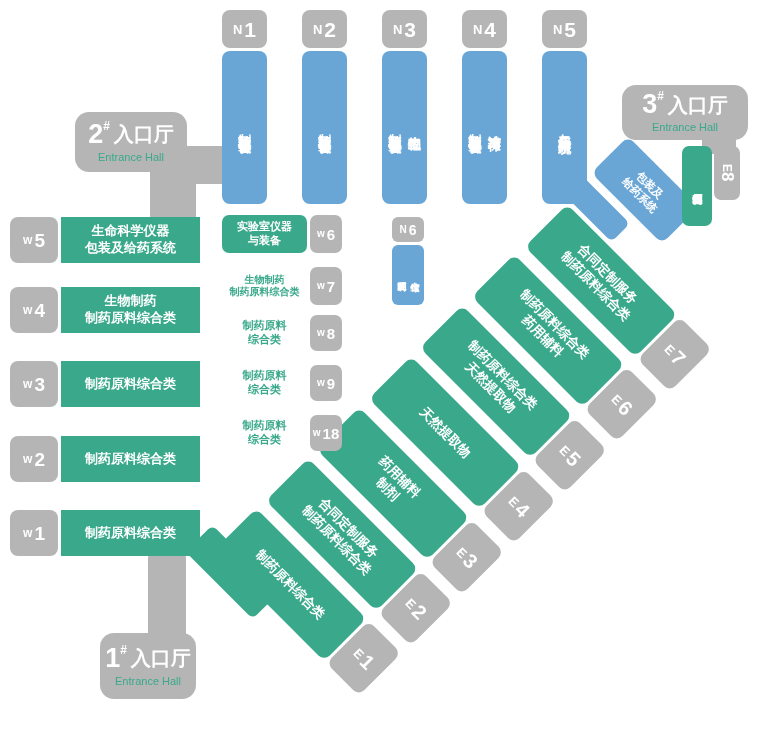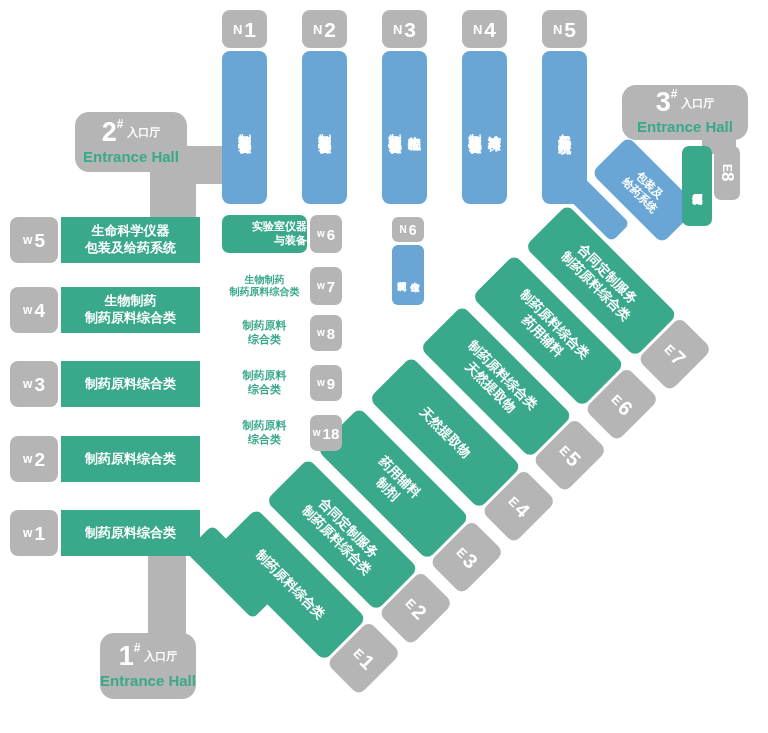--- a/index.html
+++ b/index.html
@@ -29,21 +29,21 @@
   .whall{position:absolute;left:10px;width:190px;height:46px;display:flex;gap:3px;}
   .whall .plabel{width:48px;height:100%;}
   .whall .pfx{font-size:12px;} .whall .num{font-size:19px;}
   .wbody{flex:1;border-radius:0;display:flex;flex-direction:column;align-items:center;justify-content:center;color:#fff;font-weight:bold;font-size:13px;line-height:1.3;}
 
   
   .wsmall{position:absolute;left:222px;width:120px;display:flex;gap:3px;}
   .wsmall .plabel{width:32px;height:100%;border-radius:7px;}
   .wsmall .pfx{font-size:10px;} .wsmall .num{font-size:15px;}
   .sbody{flex:1;border-radius:7px;display:flex;flex-direction:column;align-items:center;justify-content:center;font-weight:bold;font-size:11px;line-height:1.25;}
-  .sbody.filled{background:var(--green);color:#fff;align-items:flex-end;}
+  .sbody.filled{background:var(--green);color:#fff;}
   .sbody.open{background:#fff;color:var(--green);}
 
   
   .n6{position:absolute;left:392px;top:217px;width:32px;height:88px;display:flex;flex-direction:column;gap:3px;}
   .n6 .plabel{height:25px;border-radius:6px;}
   .n6 .pfx{font-size:10px;} .n6 .num{font-size:14px;}
   .n6body{flex:1;border-radius:6px;display:flex;align-items:center;justify-content:center;}
 
   
   .ebar{position:absolute;width:205px;height:60px;display:flex;gap:3px;transform:rotate(45deg);}
@@ -56,22 +56,22 @@
   .e8green{display:flex;align-items:center;justify-content:center;}
   .vlabel{display:flex;align-items:center;justify-content:center;background:var(--gray);border-radius:7px;color:#fff;font-weight:bold;}
   .vwrap{writing-mode:vertical-rl;line-height:1;}
   .vlabel .pfx{font-size:12px;} .vlabel .num{font-size:17px;}
 
   
   .entrance{position:absolute;background:var(--gray);border-radius:14px;display:flex;flex-direction:column;align-items:center;justify-content:center;color:#fff;line-height:1.1;}
   .ent-row{display:flex;align-items:flex-start;}
   .ent-num{font-size:27px;font-weight:bold;line-height:1;}
   .ent-hash{font-size:12px;font-weight:bold;margin-top:-1px;}
-  .ent-cn{font-size:11px;font-weight:bold;align-self:center;margin-left:4px;}
-  .ent-en{font-size:15px;font-weight:bold;color:var(--green);margin-top:3px;}
+  .ent-cn{font-size:20px;font-weight:bold;align-self:center;margin-left:4px;}
+  .ent-en{font-size:11px;font-weight:normal;color:var(--green);margin-top:3px;}
 </style>
 </head>
 <body>
 
 <div class="map">
 
   <div class="blk gray" style="left:168px;top:146px;width:64px;height:38px;border-radius:6px;"></div>
   <div class="blk gray" style="left:150px;top:150px;width:46px;height:72px;border-radius:6px;"></div>
   <div class="blk gray" style="left:148px;top:552px;width:38px;height:88px;border-radius:6px;"></div>
   <div class="blk green" style="left:185px;top:553px;width:95px;height:38px;border-radius:6px;transform:rotate(45deg);"></div>

